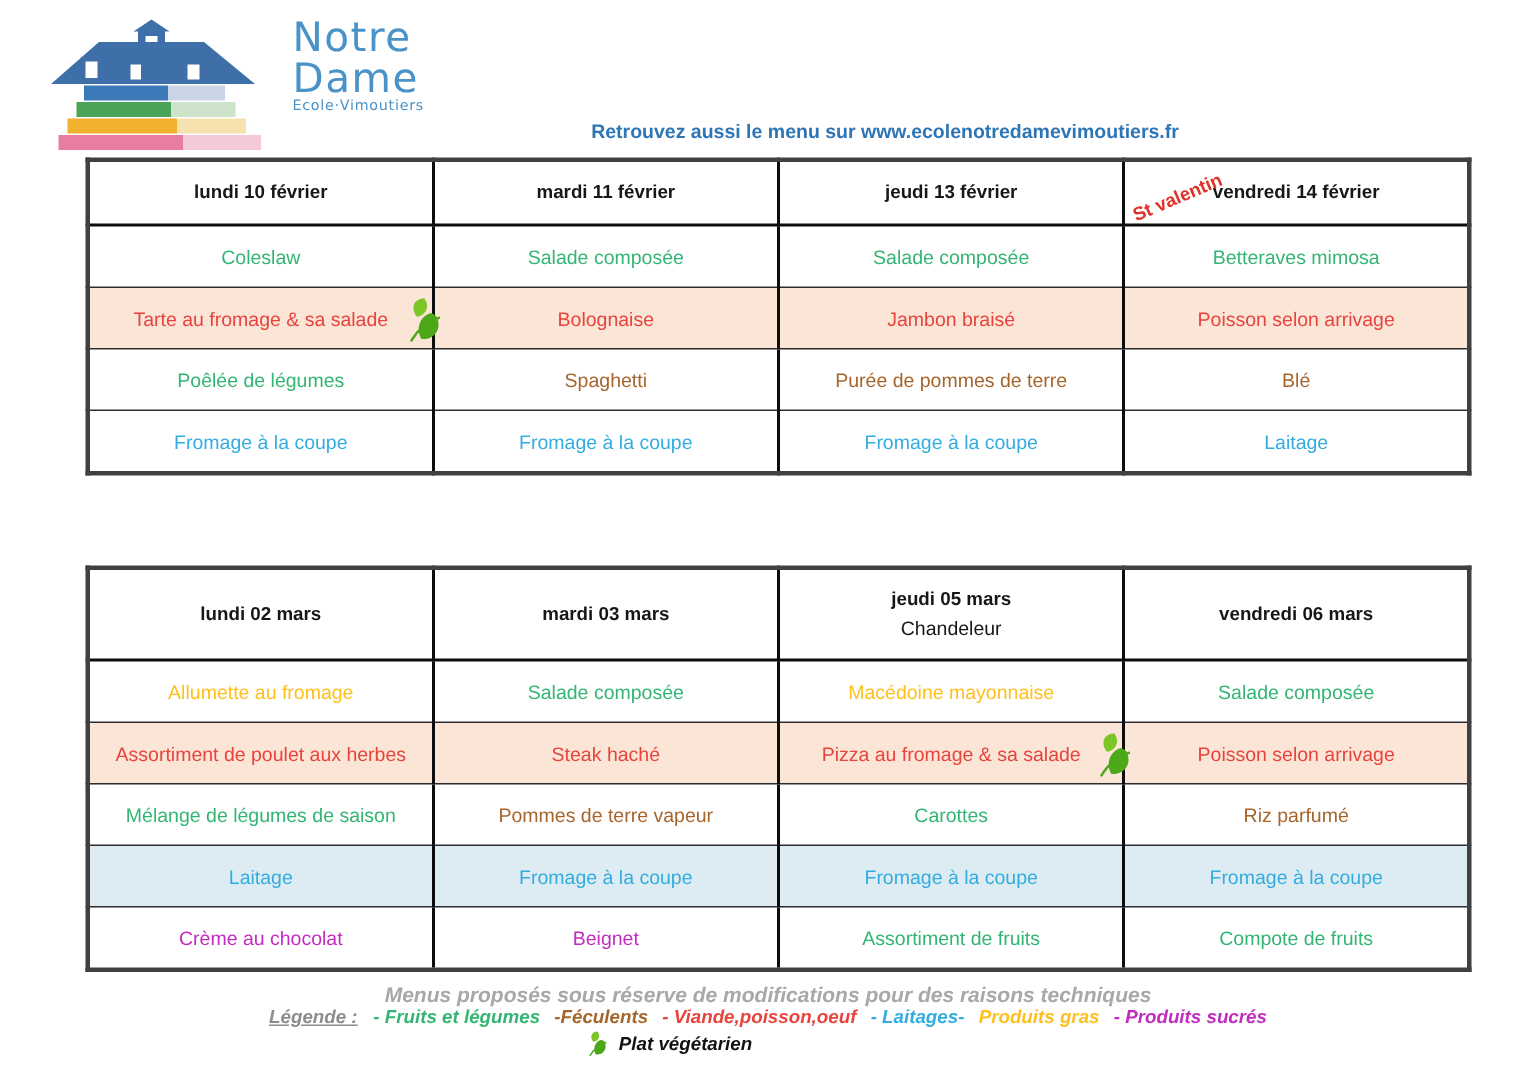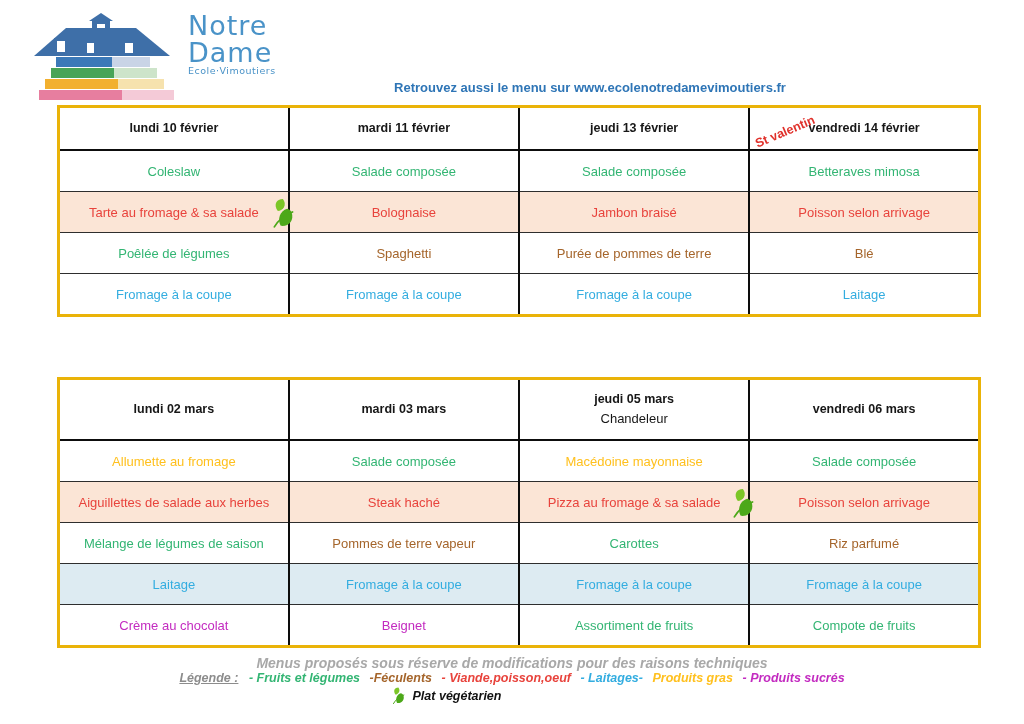--- a/index.html
+++ b/index.html
@@ -1,33 +1,33 @@
 <!DOCTYPE html>
 <html><head>
 <meta charset="utf-8">
 <style>
   html,body{margin:0;padding:0;background:#ffffff;}
   .page{position:relative;width:1024px;height:724px;background:#ffffff;overflow:hidden;
         font-family:"Liberation Sans","DejaVu Sans",sans-serif;}
 
   
-  .logo{position:absolute;left:26px;top:12px;display:flex;align-items:flex-start;gap:12px;}
+  .logo{position:absolute;left:26px;top:12px;display:flex;align-items:flex-start;gap:19px;}
   .logo-name{color:#4a93c8;font-family:"DejaVu Sans",sans-serif;line-height:1;}
   .logo-name .nm{display:block;font-size:27px;letter-spacing:1px;}
   .logo-sub{display:block;font-size:9.5px;letter-spacing:0.5px;color:#4a93c8;}
 
   
   .header-link{position:absolute;left:260px;top:80px;width:660px;text-align:center;
                color:#2e75b6;font-size:13px;font-weight:600;}
 
   
   .tbl-wrap1{position:absolute;left:57px;top:105px;width:924px;}
   .tbl-wrap2{position:absolute;left:57px;top:377px;width:924px;}
   table.menu{border-collapse:collapse;table-layout:fixed;width:924px;background:#fff;
-             border:3px solid #eab308;}
+             border:3px solid #404040;}
   table.menu th, table.menu td{
     border-left:2px solid #0d0d0d;border-right:2px solid #0d0d0d;
     border-top:1px solid #2e2e2e;border-bottom:1px solid #2e2e2e;
     text-align:center;vertical-align:middle;padding:0 6px;overflow:visible;}
   table.menu th{border-bottom:2px solid #0d0d0d;color:#171717;font-size:12.5px;font-weight:bold;}
   .t1 th{height:41px;}
   .t1 td{height:40px;}
   .t2 th{height:59px;}
   .t2 td{height:40px;}
   th .day{display:flex;flex-direction:column;justify-content:center;align-items:center;line-height:1.5;}
@@ -202,21 +202,21 @@
         </tr>
       </thead>
       <tbody>
         <tr>
           <td class="cat-produits-gras"><span class="dish">Allumette au fromage</span></td>
           <td class="cat-fruits-legumes"><span class="dish">Salade composée</span></td>
           <td class="cat-produits-gras"><span class="dish">Macédoine mayonnaise</span></td>
           <td class="cat-fruits-legumes"><span class="dish">Salade composée</span></td>
         </tr>
         <tr class="bg-peach">
-          <td class="cat-viande-poisson-oeuf"><span class="dish">Aiguillettes de salade aux herbes</span></td>
+          <td class="cat-viande-poisson-oeuf"><span class="dish">Assortiment de poulet aux herbes</span></td>
           <td class="cat-viande-poisson-oeuf"><span class="dish">Steak haché</span></td>
           <td class="cat-viande-poisson-oeuf pos">
             <span class="dish">Pizza au fromage &amp; sa salade</span>
             <span class="leaf"><svg viewBox="0 0 26 28">
                   <path d="M7 12 C3 6 6 1 12 1 C15 5 14 10 9 12 C8.3 12.2 7.6 12.2 7 12 Z" fill="#7cc627"></path>
                   <path d="M20 13 C23 21 17 27 10 26 C6.5 20 9 12 16 10 C17.8 10.6 19.3 11.6 20 13 Z" fill="#4ca819"></path>
                   <path d="M4 27 C8 20 13 16 21 13" stroke="#4ca819" stroke-width="1.6" fill="none" stroke-linecap="round"></path>
                 </svg></span>
           </td>
           <td class="cat-viande-poisson-oeuf"><span class="dish">Poisson selon arrivage</span></td>

